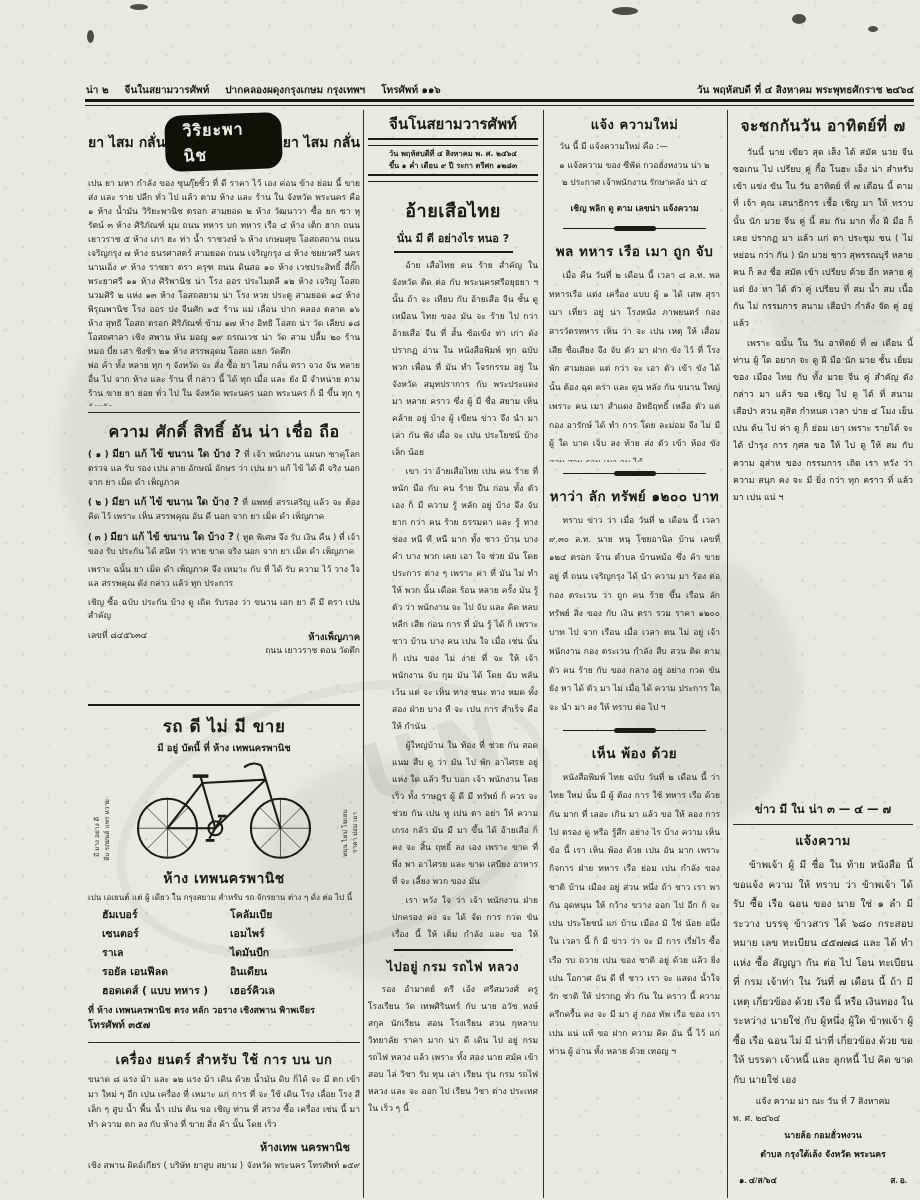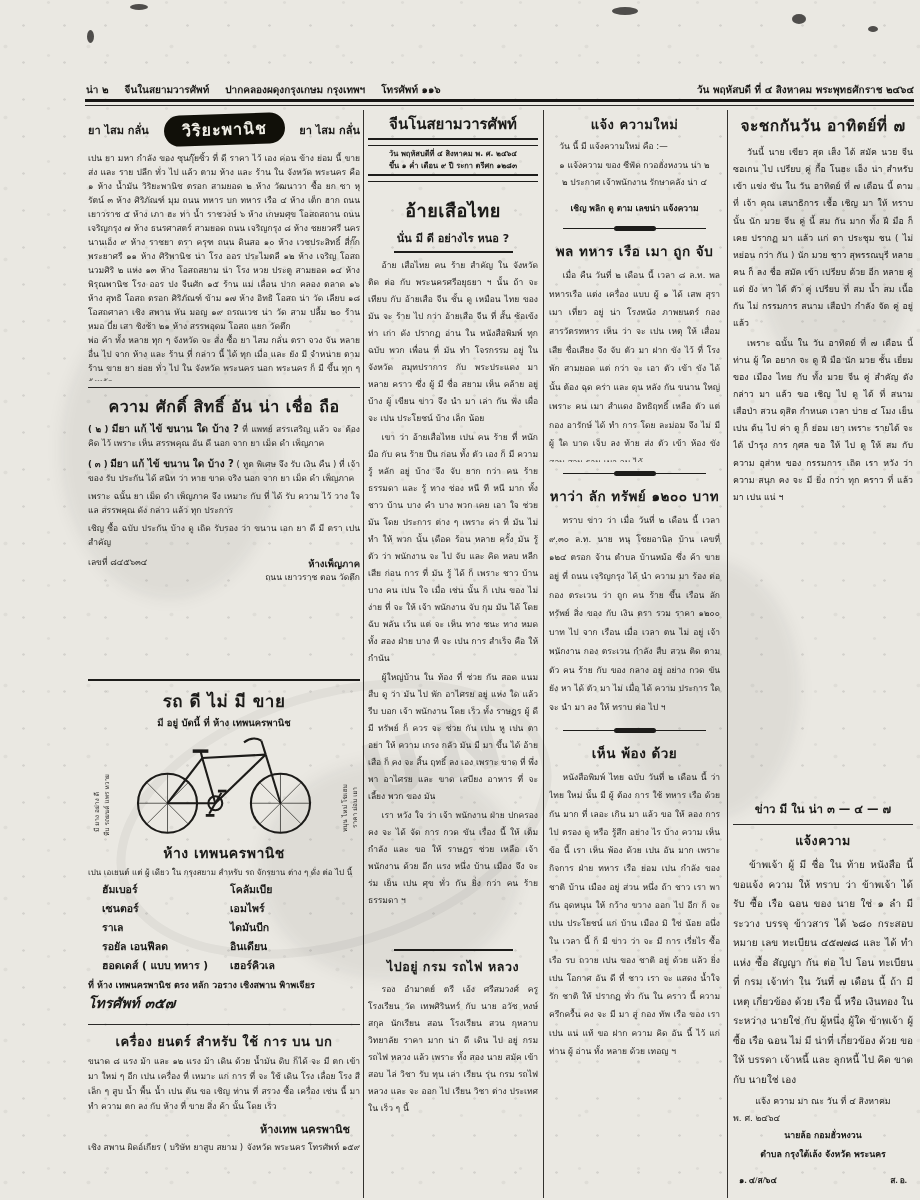--- a/index.html
+++ b/index.html
@@ -38,55 +38,55 @@
   .fancy-rule{position:relative;height:7px;margin:8px 14px;background:linear-gradient(#1d1c1a,#1d1c1a) center/100% 1px no-repeat;}
   .fancy-rule::before{content:"";position:absolute;left:50%;top:1px;transform:translateX(-50%);width:42px;height:5px;background:#1d1c1a;border-radius:3px;}
   .drule{height:5px;border-top:2px solid #1d1c1a;border-bottom:1px solid #1d1c1a;margin:2px 0;}
 
   .headline{font-weight:bold;text-align:center;letter-spacing:.5px;}
   .body-p{font-size:8.5px;text-align:justify;margin:0 0 3px 0;text-indent:1.6em;}
   .just{text-align:justify;}
 
   
   .ad-top{display:flex;align-items:center;justify-content:space-between;margin:2px 0 6px 0;}
-  .ad-side{font-size:11px;font-weight:bold;white-space:nowrap;}
+  .ad-side{font-size:14px;font-weight:bold;white-space:nowrap;}
   .badge{background:#111009;color:#f0eee6;font-weight:bold;font-size:16px;padding:3px 18px;border-radius:16px;transform:rotate(-2deg);letter-spacing:1px;}
   .ad-body{height:182px;overflow:hidden;font-size:8.5px;line-height:1.65;}
   .ad-footer{height:48px;overflow:hidden;font-size:8.5px;line-height:1.65;}
   .sacred-title{font-size:16px;margin:4px 0 2px 0;}
   .sacred-body{height:252px;overflow:hidden;font-size:8.5px;line-height:1.6;}
   .sacred-item{margin:0 0 5px 0;text-align:justify;}
   .sacred-q{font-weight:bold;font-size:10px;}
   .sign-row{display:flex;justify-content:space-between;margin-top:6px;}
   .sign-right{text-align:right;font-weight:bold;font-size:9.5px;}
   .bike-title{font-size:17px;margin:4px 0 1px 0;}
   .bike-sub{text-align:center;font-size:9.5px;font-weight:bold;margin-bottom:2px;}
   .bike-wrap{position:relative;height:108px;}
   .bike-wrap svg{display:block;margin:0 auto;}
   .rot-cap{position:absolute;font-size:6.5px;white-space:nowrap;transform:rotate(-90deg);transform-origin:left top;color:#2a2927;}
   .store-title{font-size:14px;margin:2px 0 2px 0;}
   .store-intro{font-size:8px;text-align:justify;height:13px;overflow:hidden;}
   .brand-row{display:flex;margin:2px 0;font-size:10.5px;font-weight:bold;}
   .brand-row span:first-child{width:128px;padding-left:14px;}
   .store-outro{font-size:8.5px;line-height:1.6;height:32px;overflow:hidden;text-align:justify;margin-top:3px;}
   .store-addr{font-size:9px;font-weight:bold;margin-top:4px;}
-  .store-tel{font-size:14px;font-weight:bold;font-style:italic;}
+  .store-tel{font-size:10px;font-weight:bold;}
   .engine-title{font-size:13px;margin:3px 0 2px 0;}
   .engine-body{font-size:8.5px;line-height:1.75;height:62px;overflow:hidden;text-align:justify;}
   .engine-sig{text-align:right;font-weight:bold;font-size:11px;margin:4px 10px 2px 0;}
   .engine-addr{display:flex;justify-content:space-between;font-size:8.5px;}
 
   
   .masthead{text-align:center;}
   .masthead-title{font-size:15px;font-weight:bold;margin:0 0 2px 0;}
   .dateline{font-size:7.5px;font-weight:bold;line-height:1.6;margin:2px 0;}
   .art1-title{font-size:18px;margin:14px 0 4px 0;}
   .art1-sub{text-align:center;font-size:11px;font-weight:bold;margin-bottom:4px;}
   .hr-short{width:70%;margin:4px auto;border:0;border-top:2px solid #1d1c1a;}
-  .col2-bodywrap{height:688px;overflow:hidden;}
+  .col2-bodywrap{height:688px;overflow:hidden;margin-left:24px;}
   .col2-bodywrap .body-p{line-height:2.0;margin-bottom:2px;}
   .art2-title{font-size:12.5px;margin:6px 0 4px 0;}
   .col2-body2{height:170px;overflow:hidden;}
   .col2-body2 .body-p{line-height:2.0;}
 
   
   .notice-title{font-size:13px;margin:2px 0 4px 0;}
   .notice-intro{font-size:8.5px;margin:0 0 4px 0;text-indent:1.2em;}
   .notice-item{font-size:8.5px;text-align:center;line-height:2.0;margin:0;}
   .notice-note{font-size:8.5px;text-align:center;line-height:2.0;font-weight:bold;}
@@ -152,20 +152,21 @@
     <span class="ad-side">ยา ไสม กลั่น</span>
   </div>
   <div class="ad-body just">เปน ยา มหา กำลัง ของ ซุนกุ๊ยซิ้ว ที่ ดี ราคา ไว้ เอง ค่อน ข้าง ย่อม นี้ ขาย ส่ง และ ราย ปลีก ทั่ว ไป แล้ว ตาม ห้าง และ ร้าน ใน จังหวัด พระนคร คือ ๑ ห้าง น้ำมัน วิริยะพานิช ตรอก สามยอด ๒ ห้าง วัฒนาวา ซื้อ ยก ซา หุรัตน์ ๓ ห้าง ศิริภัณฑ์ มุม ถนน ทหาร บก ทหาร เรือ ๔ ห้าง เต็ก ฮาก ถนน เยาวราช ๕ ห้าง เภา ฮะ ท่า น้ำ ราชวงษ์ ๖ ห้าง เกษมศุข โอสถสถาน ถนน เจริญกรุง ๗ ห้าง ธนรศาสตร์ สามยอด ถนน เจริญกรุง ๘ ห้าง ชยยวศรี นคร นานเอ็ง ๙ ห้าง ราชยา ตรา ครุฑ ถนน ดินสอ ๑๐ ห้าง เวชประสิทธิ์ สี่กั๊ก พระยาศรี ๑๑ ห้าง ศิริพานิช น่า โรง ออร ประไมตลี ๑๒ ห้าง เจริญ โอสถ นวมศิริ ๒ แห่ง ๑๓ ห้าง โอสถสยาม น่า โรง หวย ประตู สามยอด ๑๔ ห้าง พิรุณพานิช โรง ออร ปง จีนศัก ๑๕ ร้าน แม่ เลื่อน ปาก คลอง ตลาด ๑๖ ห้าง สุทธิ โอสถ ตรอก ศิริภัณฑ์ ข้าม ๑๗ ห้าง อิทธิ โอสถ น่า วัด เลียบ ๑๘ โอสถศาลา เชิง สพาน หัน มอญ ๑๙ ถรณเวช น่า วัด สาม ปลื้ม ๒๐ ร้าน หมอ บี๋ย เสา ชิงช้า ๒๑ ห้าง สรรพอุดม โอสถ แยก วัดตึก</div>
   <div class="ad-footer just">พ่อ ค้า ทั้ง หลาย ทุก ๆ จังหวัด จะ สั่ง ซื้อ ยา ไสม กลั่น ตรา จวง จัน หลาย อื่น ไป จาก ห้าง และ ร้าน ที่ กล่าว นี้ ได้ ทุก เมื่อ และ ยัง มี จำหน่าย ตาม ร้าน ขาย ยา ย่อย ทั่ว ไป ใน จังหวัด พระนคร นอก พระนคร ก็ มี ขึ้น ทุก ๆ จังหวัด</div>
 
   <hr class="hr">
   <div class="headline sacred-title">ความ ศักดิ์ สิทธิ์ อัน น่า เชื่อ ถือ</div>
   <div class="sacred-body">
     <div>
 
+    <p class="sacred-item"><b>( ๑ )</b> <span class="sacred-q">มียา แก้ ไข้ ขนาน ใด บ้าง ?</span> <span>ที่ เจ้า พนักงาน แผนก ซาคุโลก ตรวจ แล รับ รอง เปน ลาย อักษณ์ อักษร ว่า เปน ยา แก้ ไข้ ได้ ดี จริง นอก จาก ยา เม็ด ดำ เพ็ญภาค</span></p>
         <p class="sacred-item"><b>( ๒ )</b> <span class="sacred-q">มียา แก้ ไข้ ขนาน ใด บ้าง ?</span> <span>ที่ แพทย์ สรรเสริญ แล้ว จะ ต้อง คิด ไว้ เพราะ เห็น สรรพคุณ อัน ดี นอก จาก ยา เม็ด ดำ เพ็ญภาค</span></p>
         <p class="sacred-item"><b>( ๓ )</b> <span class="sacred-q">มียา แก้ ไข้ ขนาน ใด บ้าง ?</span> <span>( ทูต พิเศษ จึง รับ เงิน คืน ) ที่ เจ้า ของ รับ ประกัน ได้ สนิท ว่า หาย ขาด จริง นอก จาก ยา เม็ด ดำ เพ็ญภาค</span></p>
       </div>
     <p class="sacred-item">เพราะ ฉนั้น ยา เม็ด ดำ เพ็ญภาค จึง เหมาะ กับ ที่ ได้ รับ ความ ไว้ วาง ใจ แล สรรพคุณ ดัง กล่าว แล้ว ทุก ประการ</p>
     <p class="sacred-item">เชิญ ซื้อ ฉบับ ประกัน บ้าง ดู เถิด รับรอง ว่า ขนาน เอก ยา ดี มี ตรา เปน สำคัญ</p>
     <div class="sign-row">
       <span style="font-size:8.5px;">เลขที่ ๘๔๕๖๓๔</span>
       <span class="sign-right">ห้างเพ็ญภาค</span>
     </div>
     <div style="text-align:right;font-size:8.5px;">ถนน เยาวราช ตอน วัดตึก</div>
@@ -318,21 +319,21 @@
     <p class="body-p">เพราะ ฉนั้น ใน วัน อาทิตย์ ที่ ๗ เดือน นี้ ท่าน ผู้ ใด อยาก จะ ดู ฝี มือ นัก มวย ชั้น เยี่ยม ของ เมือง ไทย กับ ทั้ง มวย จีน คู่ สำคัญ ดัง กล่าว มา แล้ว ขอ เชิญ ไป ดู ได้ ที่ สนาม เสือป่า สวน ดุสิต กำหนด เวลา บ่าย ๔ โมง เย็น เปน ต้น ไป ค่า ดู ก็ ย่อม เยา เพราะ รายได้ จะ ได้ บำรุง การ กุศล ขอ ให้ ไป ดู ให้ สม กับ ความ อุส่าห ของ กรรมการ เถิด เรา หวัง ว่า ความ สนุก คง จะ มี ยิ่ง กว่า ทุก คราว ที่ แล้ว มา เปน แน่ ฯ</p>
   </div>
 
   <div class="page-ref">ข่าว มี ใน น่า ๓ — ๔ — ๗</div>
   <hr class="hr">
 
   <div class="headline ann-title">แจ้งความ</div>
   <div class="ann-body">
     <p class="body-p">ข้าพเจ้า ผู้ มี ชื่อ ใน ท้าย หนังสือ นี้ ขอแจ้ง ความ ให้ ทราบ ว่า ข้าพเจ้า ได้ รับ ซื้อ เรือ ฉอน ของ นาย ใช่ ๑ ลำ มี ระวาง บรรจุ ข้าวสาร ได้ ๖๘๐ กระสอบ หมาย เลข ทะเบียน ๔๕๗๗๘ และ ได้ ทำ แห่ง ซื้อ สัญญา กัน ต่อ ไป โอน ทะเบียน ที่ กรม เจ้าท่า ใน วันที่ ๗ เดือน นี้ ถ้า มี เหตุ เกี่ยวข้อง ด้วย เรือ นี้ หรือ เงินทอง ใน ระหว่าง นายใช่ กับ ผู้หนึ่ง ผู้ใด ข้าพเจ้า ผู้ ซื้อ เรือ ฉอน ไม่ มี น่าที่ เกี่ยวข้อง ด้วย ขอให้ บรรดา เจ้าหนี้ และ ลูกหนี้ ไป คิด ขาด กับ นายใช่ เอง</p>
   </div>
-  <div class="ann-date">แจ้ง ความ มา ณะ วัน ที่ ๔ สิงหาคม</div>
+  <div class="ann-date">แจ้ง ความ มา ณะ วัน ที่ 7 สิงหาคม</div>
   <div class="ann-date2">พ. ศ. ๒๔๖๔</div>
   <div class="ann-sig">นายล้อ กอมฮั่วหงวน</div>
   <div class="ann-sig" style="font-weight:bold;">ตำบล กรุงใต้เล้ง จังหวัด พระนคร</div>
   <div class="ann-foot">
     <span>๑.  ๔/ส/๖๔</span>
     <span>ส. อ.</span>
   </div>
 </div>
 
 </body></html>

